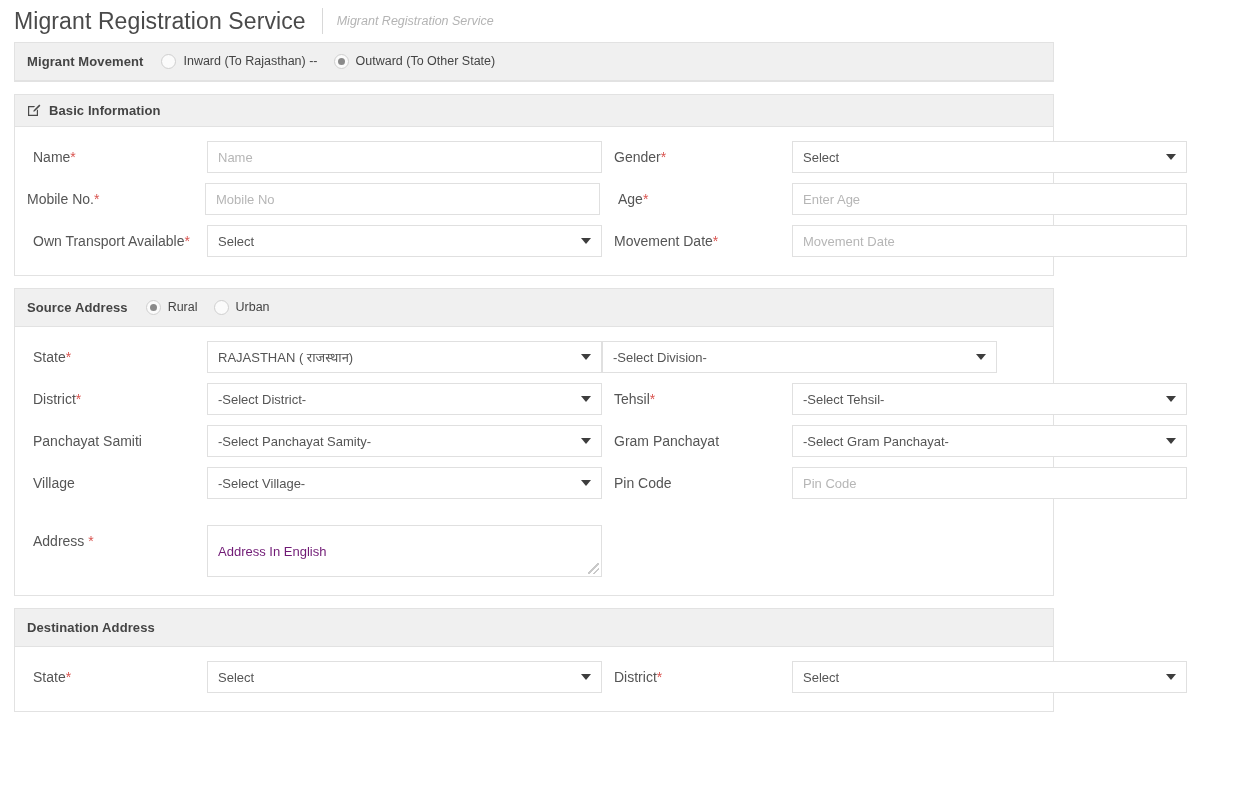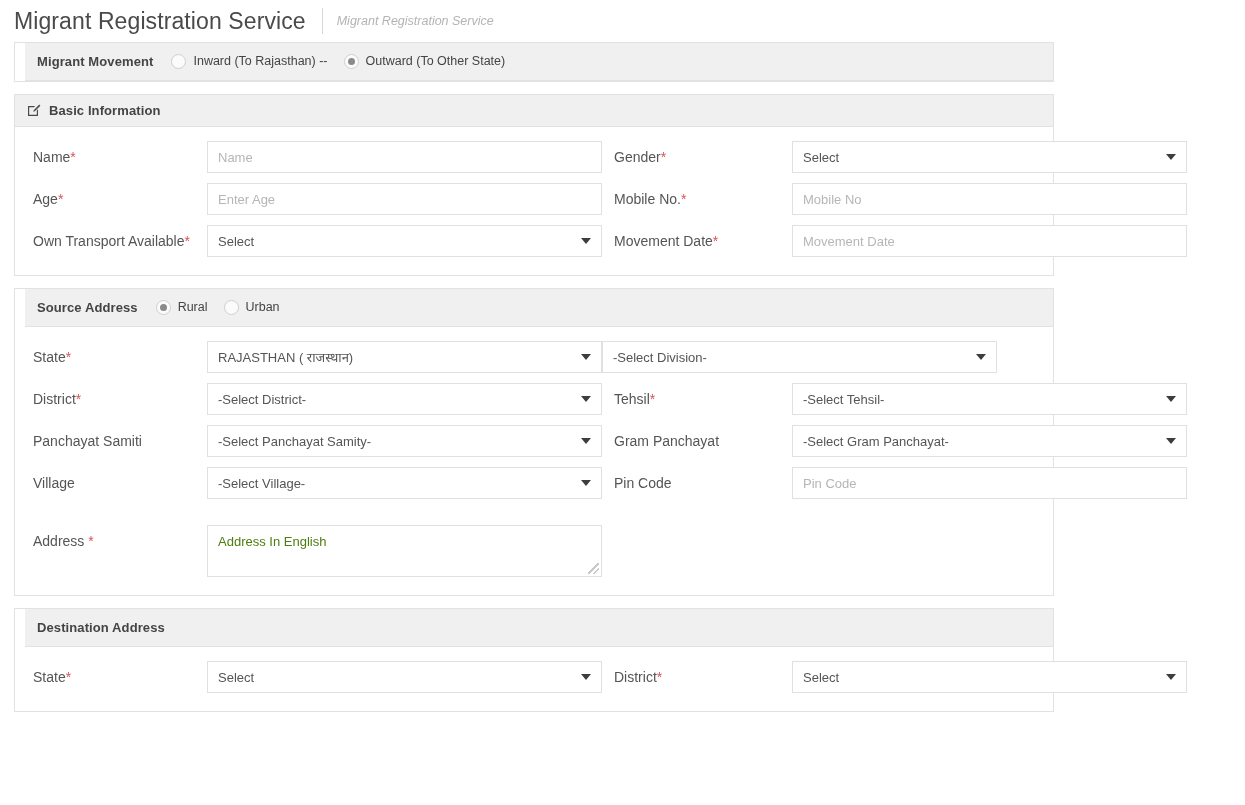--- a/index.html
+++ b/index.html
@@ -47,21 +47,21 @@
     background: #ffffff;
   }
   .panel-bar {
     background: #f0f0f0;
     border-bottom: 1px solid #e2e2e2;
     height: 32px;
     display: flex;
     align-items: center;
     padding-left: 12px;
   }
-  .panel-bar.tall { height: 38px; margin-left: 10px; }
+  .panel-bar.tall { height: 38px; }
   .panel-label {
     font-size: 13px;
     color: #444444;
     font-weight: bold;
     letter-spacing: .1px;
   }
 
   .edit-icon {
     width: 14px; height: 13px;
     margin-right: 8px;
@@ -165,22 +165,22 @@
     margin-left: 8px;
     flex: none;
   }
 
   .txtarea {
     width: 100%;
     height: 52px;
     border: 1px solid #e0e0e0;
     background: #ffffff;
     font-size: 13px;
-    color: #4d7c0f;
-    padding: 8px 10px;
+    color: #701a75;
+    padding: 18px 10px;
     position: relative;
     overflow: hidden;
   }
   .txtarea .resize {
     position: absolute;
     right: 2px; bottom: 2px;
     width: 11px; height: 11px;
     background:
       linear-gradient(135deg, transparent 0 45%, #c9c9c9 45% 55%, transparent 55% 100%),
       linear-gradient(135deg, transparent 0 70%, #c9c9c9 70% 80%, transparent 80% 100%);
@@ -244,34 +244,34 @@
           <div class="ctrl">
             <div class="sel">
               <span class="val">Select</span>
               <span class="caret"></span>
             </div>
           </div>
         </div>
       </div>
 
       <div class="row">
+        <div class="cell cell-right">
+          <div class="lbl">
+            <span>Mobile No.</span><span class="req">*</span>
+          </div>
+          <div class="ctrl">
+            <div class="inp ph">Mobile No</div>
+          </div>
+        </div>
         <div class="cell cell-left">
           <div class="lbl">
             <span>Age</span><span class="req">*</span>
           </div>
           <div class="ctrl">
             <div class="inp ph">Enter Age</div>
-          </div>
-        </div>
-        <div class="cell cell-right">
-          <div class="lbl">
-            <span>Mobile No.</span><span class="req">*</span>
-          </div>
-          <div class="ctrl">
-            <div class="inp ph">Mobile No</div>
           </div>
         </div>
       </div>
 
       <div class="row">
         <div class="cell cell-left">
           <div class="lbl">
             <span>Own Transport Available</span><span class="req">*</span>
           </div>
           <div class="ctrl">

